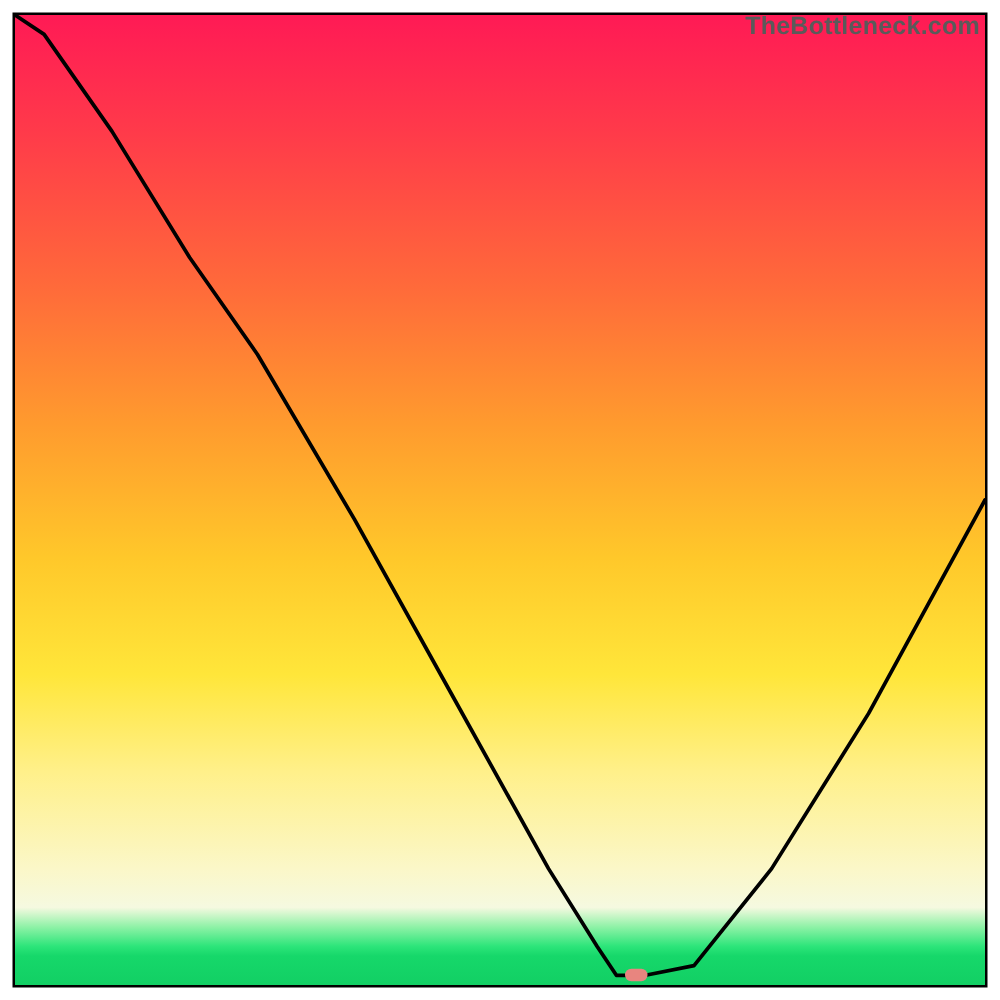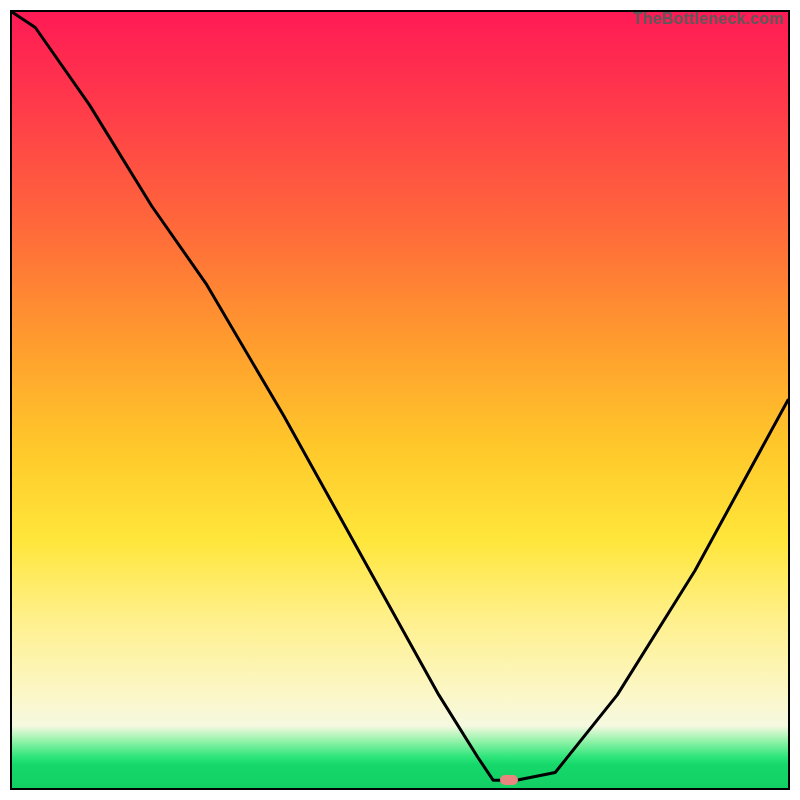--- a/index.html
+++ b/index.html
@@ -46,21 +46,21 @@
       #8ff2a7 94%,
       #2de57a 96%,
       #16d86a 97%,
       #12cf64 100%
     );
   }
   .watermark {
     position: absolute;
     top: 10px;
     right: 16px;
-    font-size: 16px;
+    font-size: 20px;
     font-weight: 600;
     color: #5a5a5a;
     letter-spacing: 0.2px;
   }
   svg.curve {
     position: absolute;
     left: 12px;
     top: 12px;
     width: 776px;
     height: 776px;

